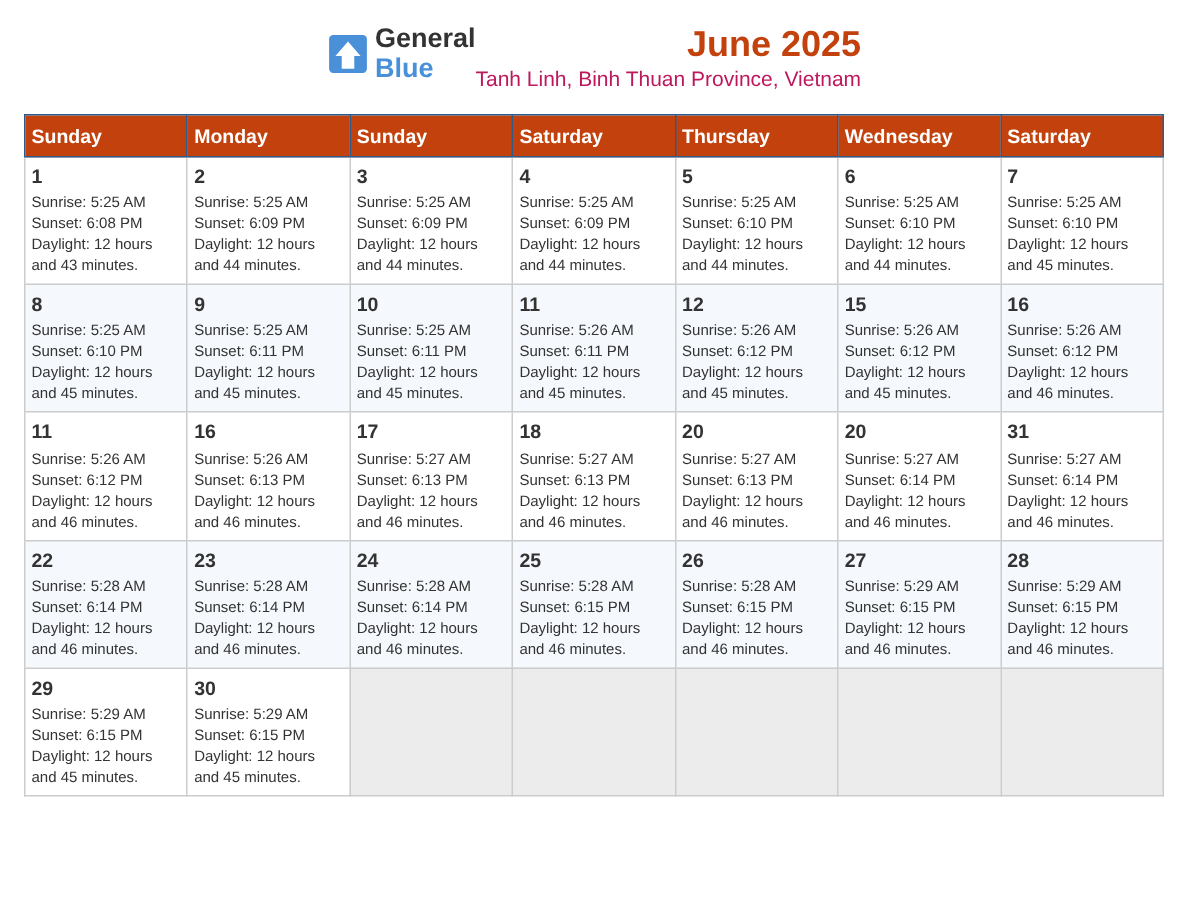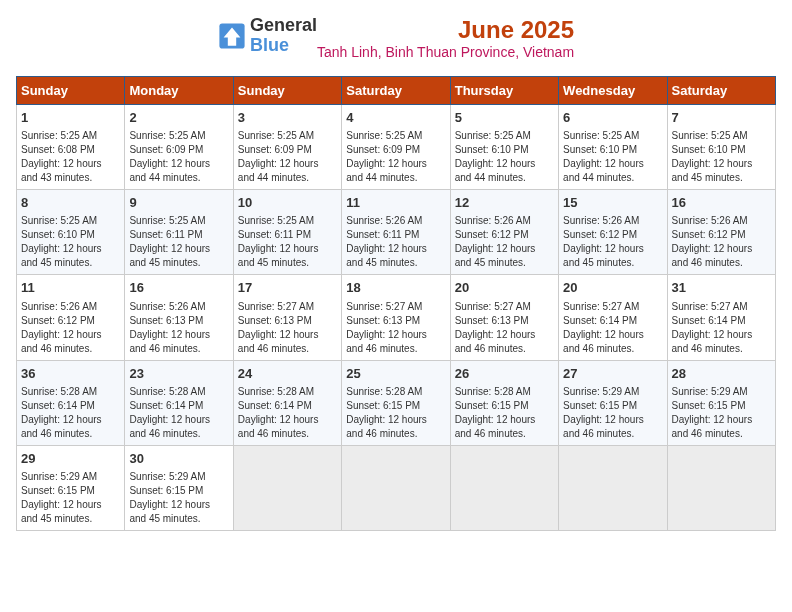--- a/index.html
+++ b/index.html
@@ -142,21 +142,21 @@
       <tr>
         <td><span class="day-num">11</span>Sunrise: 5:26 AM<br>Sunset: 6:12 PM<br>Daylight: 12 hours<br>and 46 minutes.</td>
         <td><span class="day-num">16</span>Sunrise: 5:26 AM<br>Sunset: 6:13 PM<br>Daylight: 12 hours<br>and 46 minutes.</td>
         <td><span class="day-num">17</span>Sunrise: 5:27 AM<br>Sunset: 6:13 PM<br>Daylight: 12 hours<br>and 46 minutes.</td>
         <td><span class="day-num">18</span>Sunrise: 5:27 AM<br>Sunset: 6:13 PM<br>Daylight: 12 hours<br>and 46 minutes.</td>
         <td><span class="day-num">20</span>Sunrise: 5:27 AM<br>Sunset: 6:13 PM<br>Daylight: 12 hours<br>and 46 minutes.</td>
         <td><span class="day-num">20</span>Sunrise: 5:27 AM<br>Sunset: 6:14 PM<br>Daylight: 12 hours<br>and 46 minutes.</td>
         <td><span class="day-num">31</span>Sunrise: 5:27 AM<br>Sunset: 6:14 PM<br>Daylight: 12 hours<br>and 46 minutes.</td>
       </tr>
       <tr>
-        <td><span class="day-num">36</span>Sunrise: 5:28 AM<br>Sunset: 6:14 PM<br>Daylight: 12 hours<br>and 46 minutes.</td>
+        <td><span class="day-num">22</span>Sunrise: 5:28 AM<br>Sunset: 6:14 PM<br>Daylight: 12 hours<br>and 46 minutes.</td>
         <td><span class="day-num">23</span>Sunrise: 5:28 AM<br>Sunset: 6:14 PM<br>Daylight: 12 hours<br>and 46 minutes.</td>
         <td><span class="day-num">24</span>Sunrise: 5:28 AM<br>Sunset: 6:14 PM<br>Daylight: 12 hours<br>and 46 minutes.</td>
         <td><span class="day-num">25</span>Sunrise: 5:28 AM<br>Sunset: 6:15 PM<br>Daylight: 12 hours<br>and 46 minutes.</td>
         <td><span class="day-num">26</span>Sunrise: 5:28 AM<br>Sunset: 6:15 PM<br>Daylight: 12 hours<br>and 46 minutes.</td>
         <td><span class="day-num">27</span>Sunrise: 5:29 AM<br>Sunset: 6:15 PM<br>Daylight: 12 hours<br>and 46 minutes.</td>
         <td><span class="day-num">28</span>Sunrise: 5:29 AM<br>Sunset: 6:15 PM<br>Daylight: 12 hours<br>and 46 minutes.</td>
       </tr>
       <tr>
         <td><span class="day-num">29</span>Sunrise: 5:29 AM<br>Sunset: 6:15 PM<br>Daylight: 12 hours<br>and 45 minutes.</td>
         <td><span class="day-num">30</span>Sunrise: 5:29 AM<br>Sunset: 6:15 PM<br>Daylight: 12 hours<br>and 45 minutes.</td>

